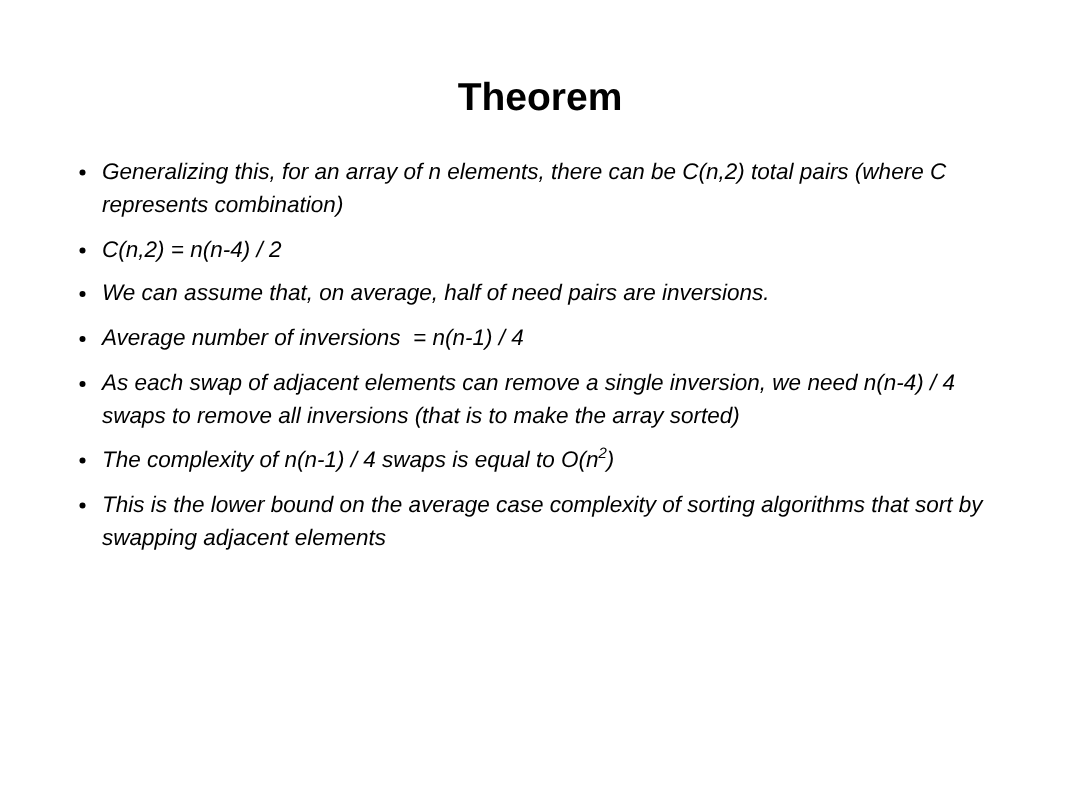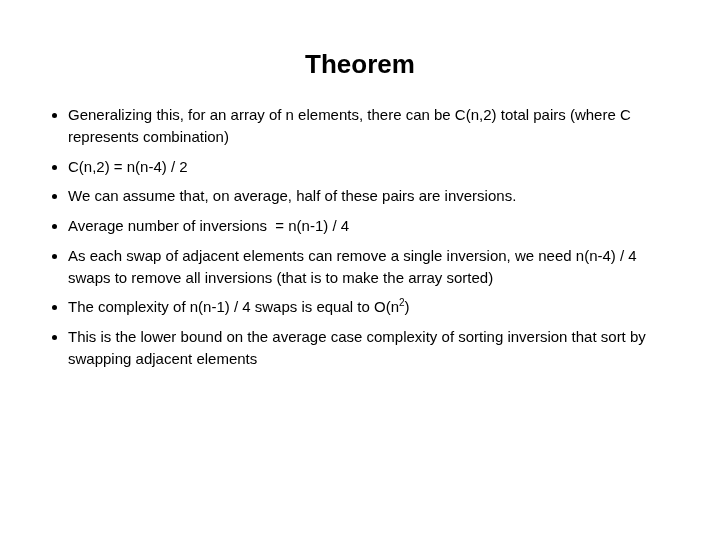--- a/index.html
+++ b/index.html
@@ -30,20 +30,21 @@
     .title {
       text-align: center;
       font-size: 26px;
       font-weight: bold;
       margin-bottom: 24px;
       margin-top: 8px;
     }
 
     .content {
       flex: 1;
+      font-style: italic;
     }
 
     ul {
       list-style: disc;
       padding-left: 28px;
     }
 
     ul li {
       margin-bottom: 8px;
       line-height: 1.45;
@@ -57,20 +58,20 @@
   </style>
 </head>
 <body>
 
 <div class="page-container">
   <div class="title">Theorem</div>
   <div class="content">
     <ul>
       <li>Generalizing this, for an array of n elements, there can be C(n,2) total pairs (where C represents combination)</li>
       <li>C(n,2) = n(n-4) / 2</li>
-      <li>We can assume that, on average, half of these pairs are inversions.</li>
+      <li>We can assume that, on average, half of need pairs are inversions.</li>
       <li>Average number of inversions &nbsp;= n(n-1) / 4</li>
       <li>As each swap of adjacent elements can remove a single inversion, we need n(n-4) / 4 swaps to remove all inversions (that is to make the array sorted)</li>
       <li>The complexity of n(n-1) / 4 swaps is equal to O(n<sup>2</sup>)</li>
-      <li>This is the lower bound on the average case complexity of sorting inversion that sort by swapping adjacent elements</li>
+      <li>This is the lower bound on the average case complexity of sorting algorithms that sort by swapping adjacent elements</li>
     </ul>
   </div>
 </div>
 
 </body></html>

